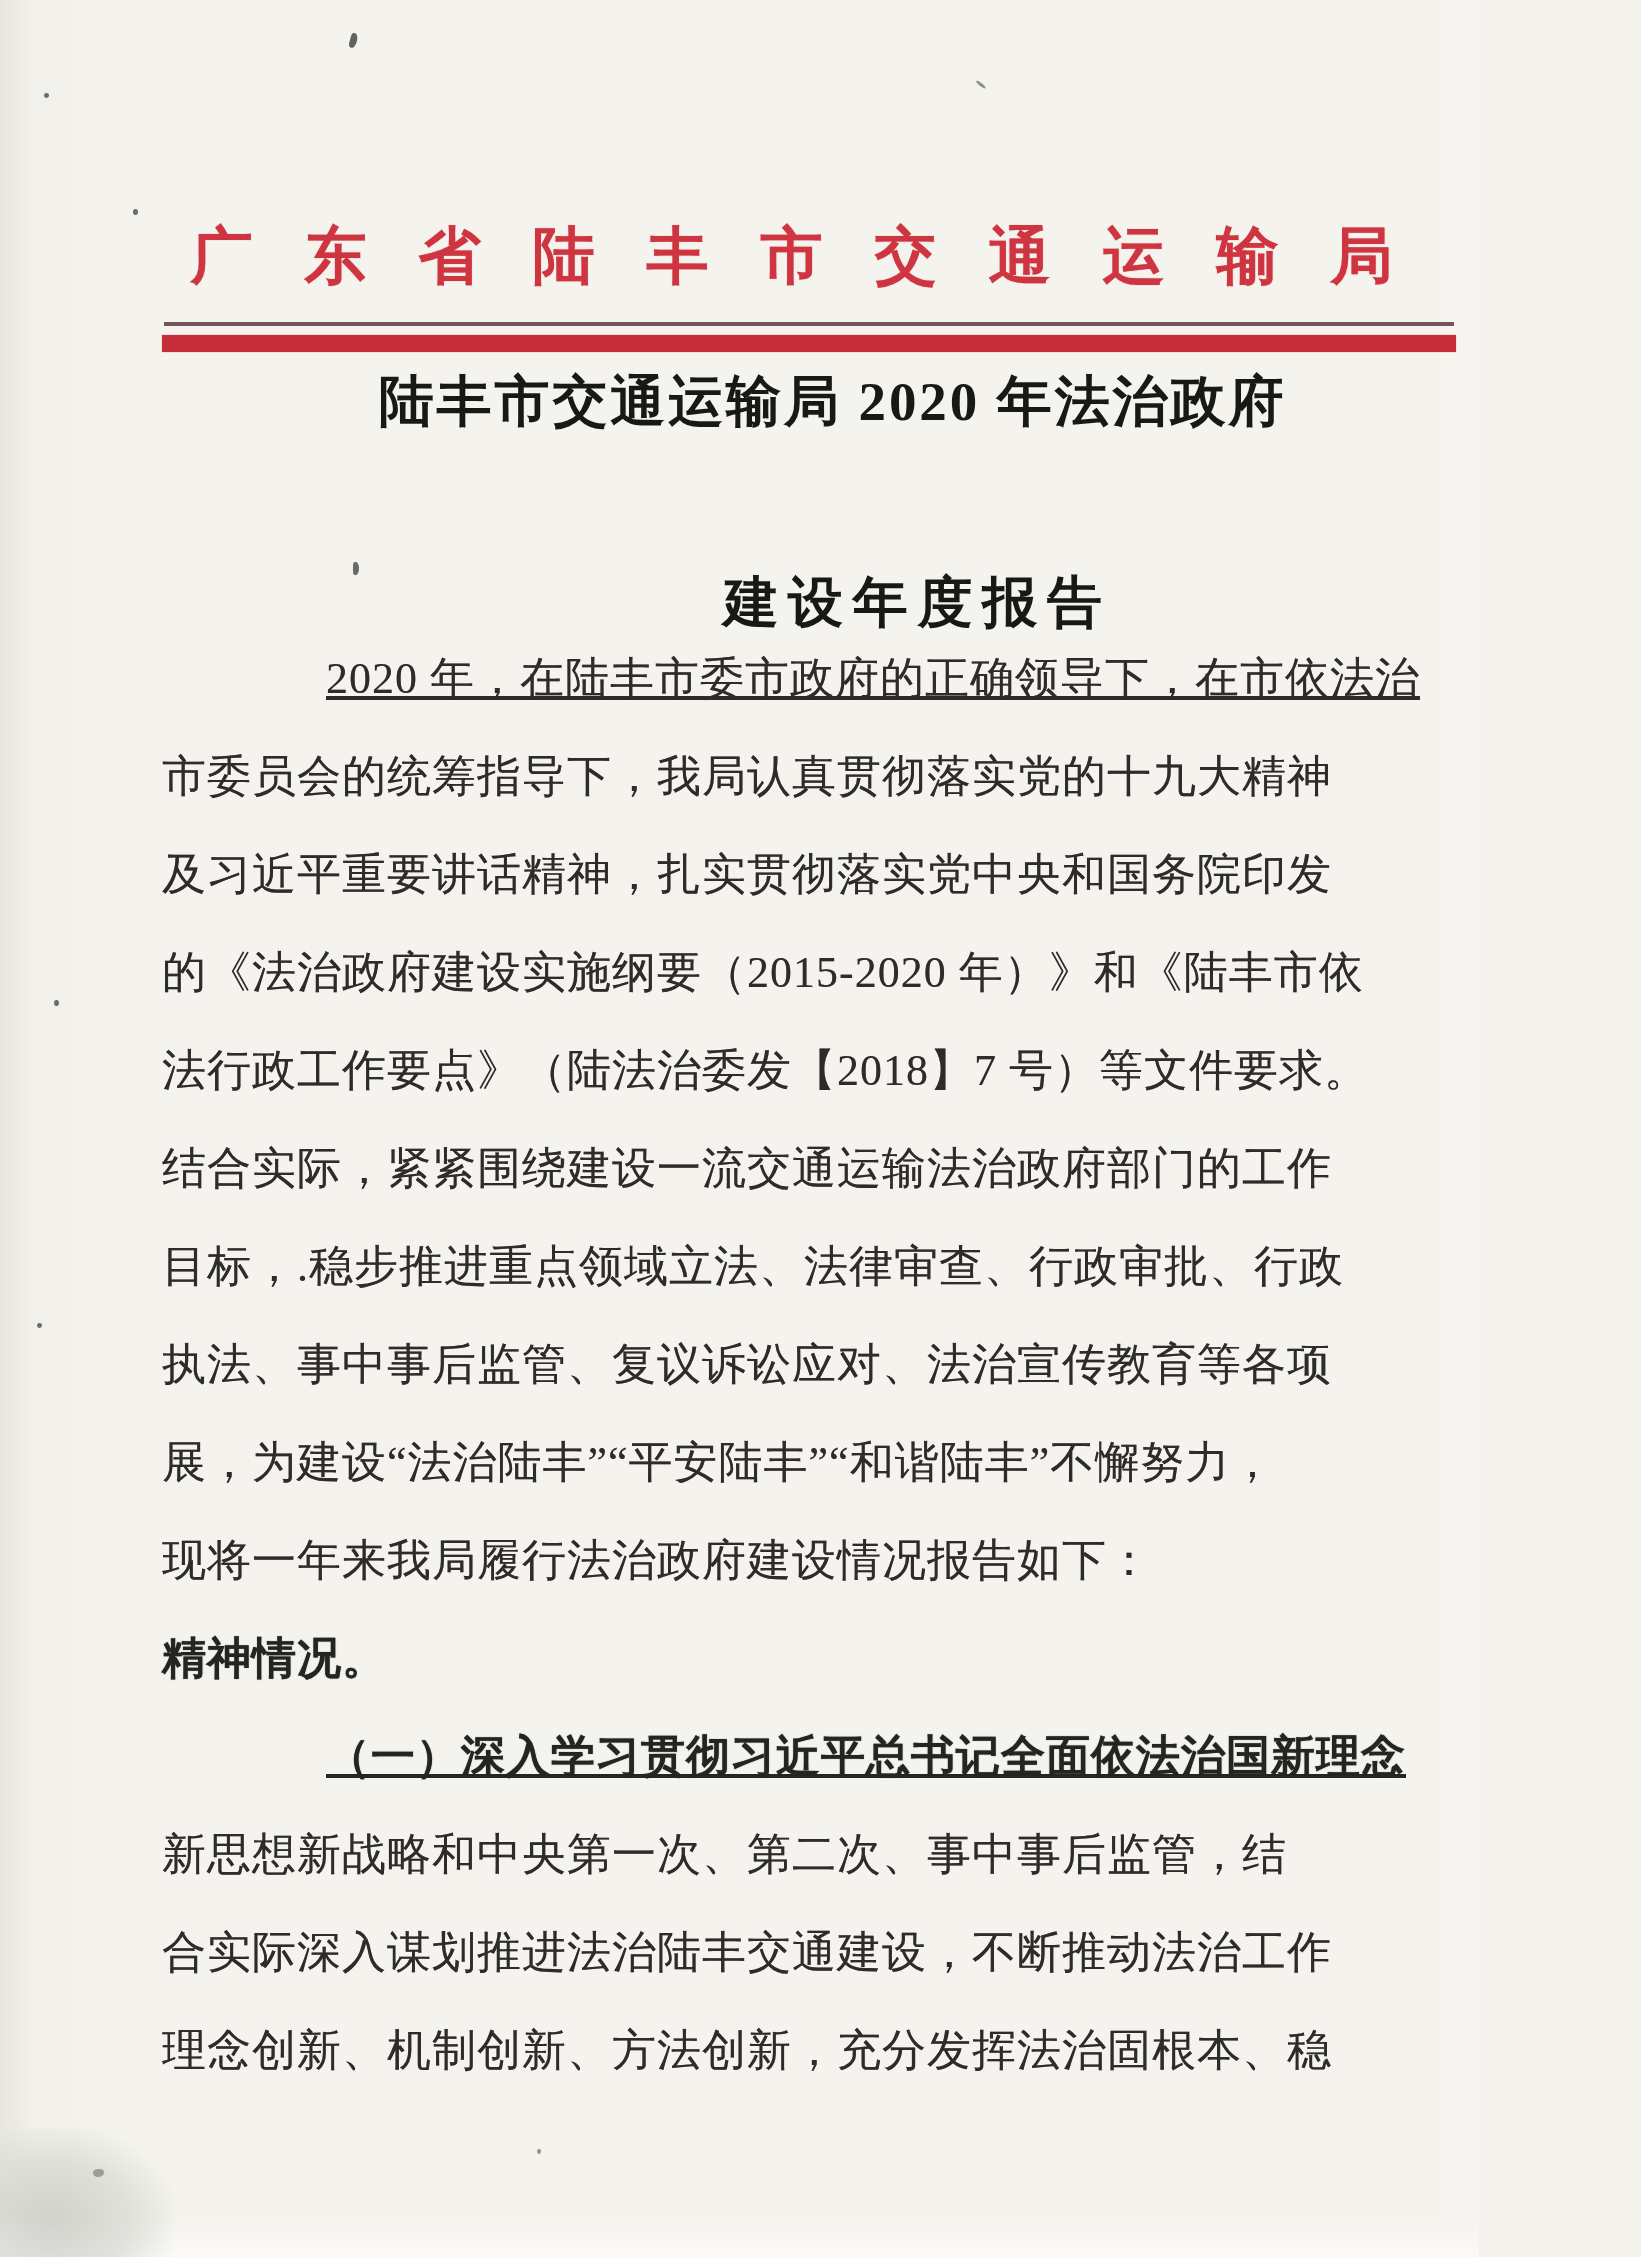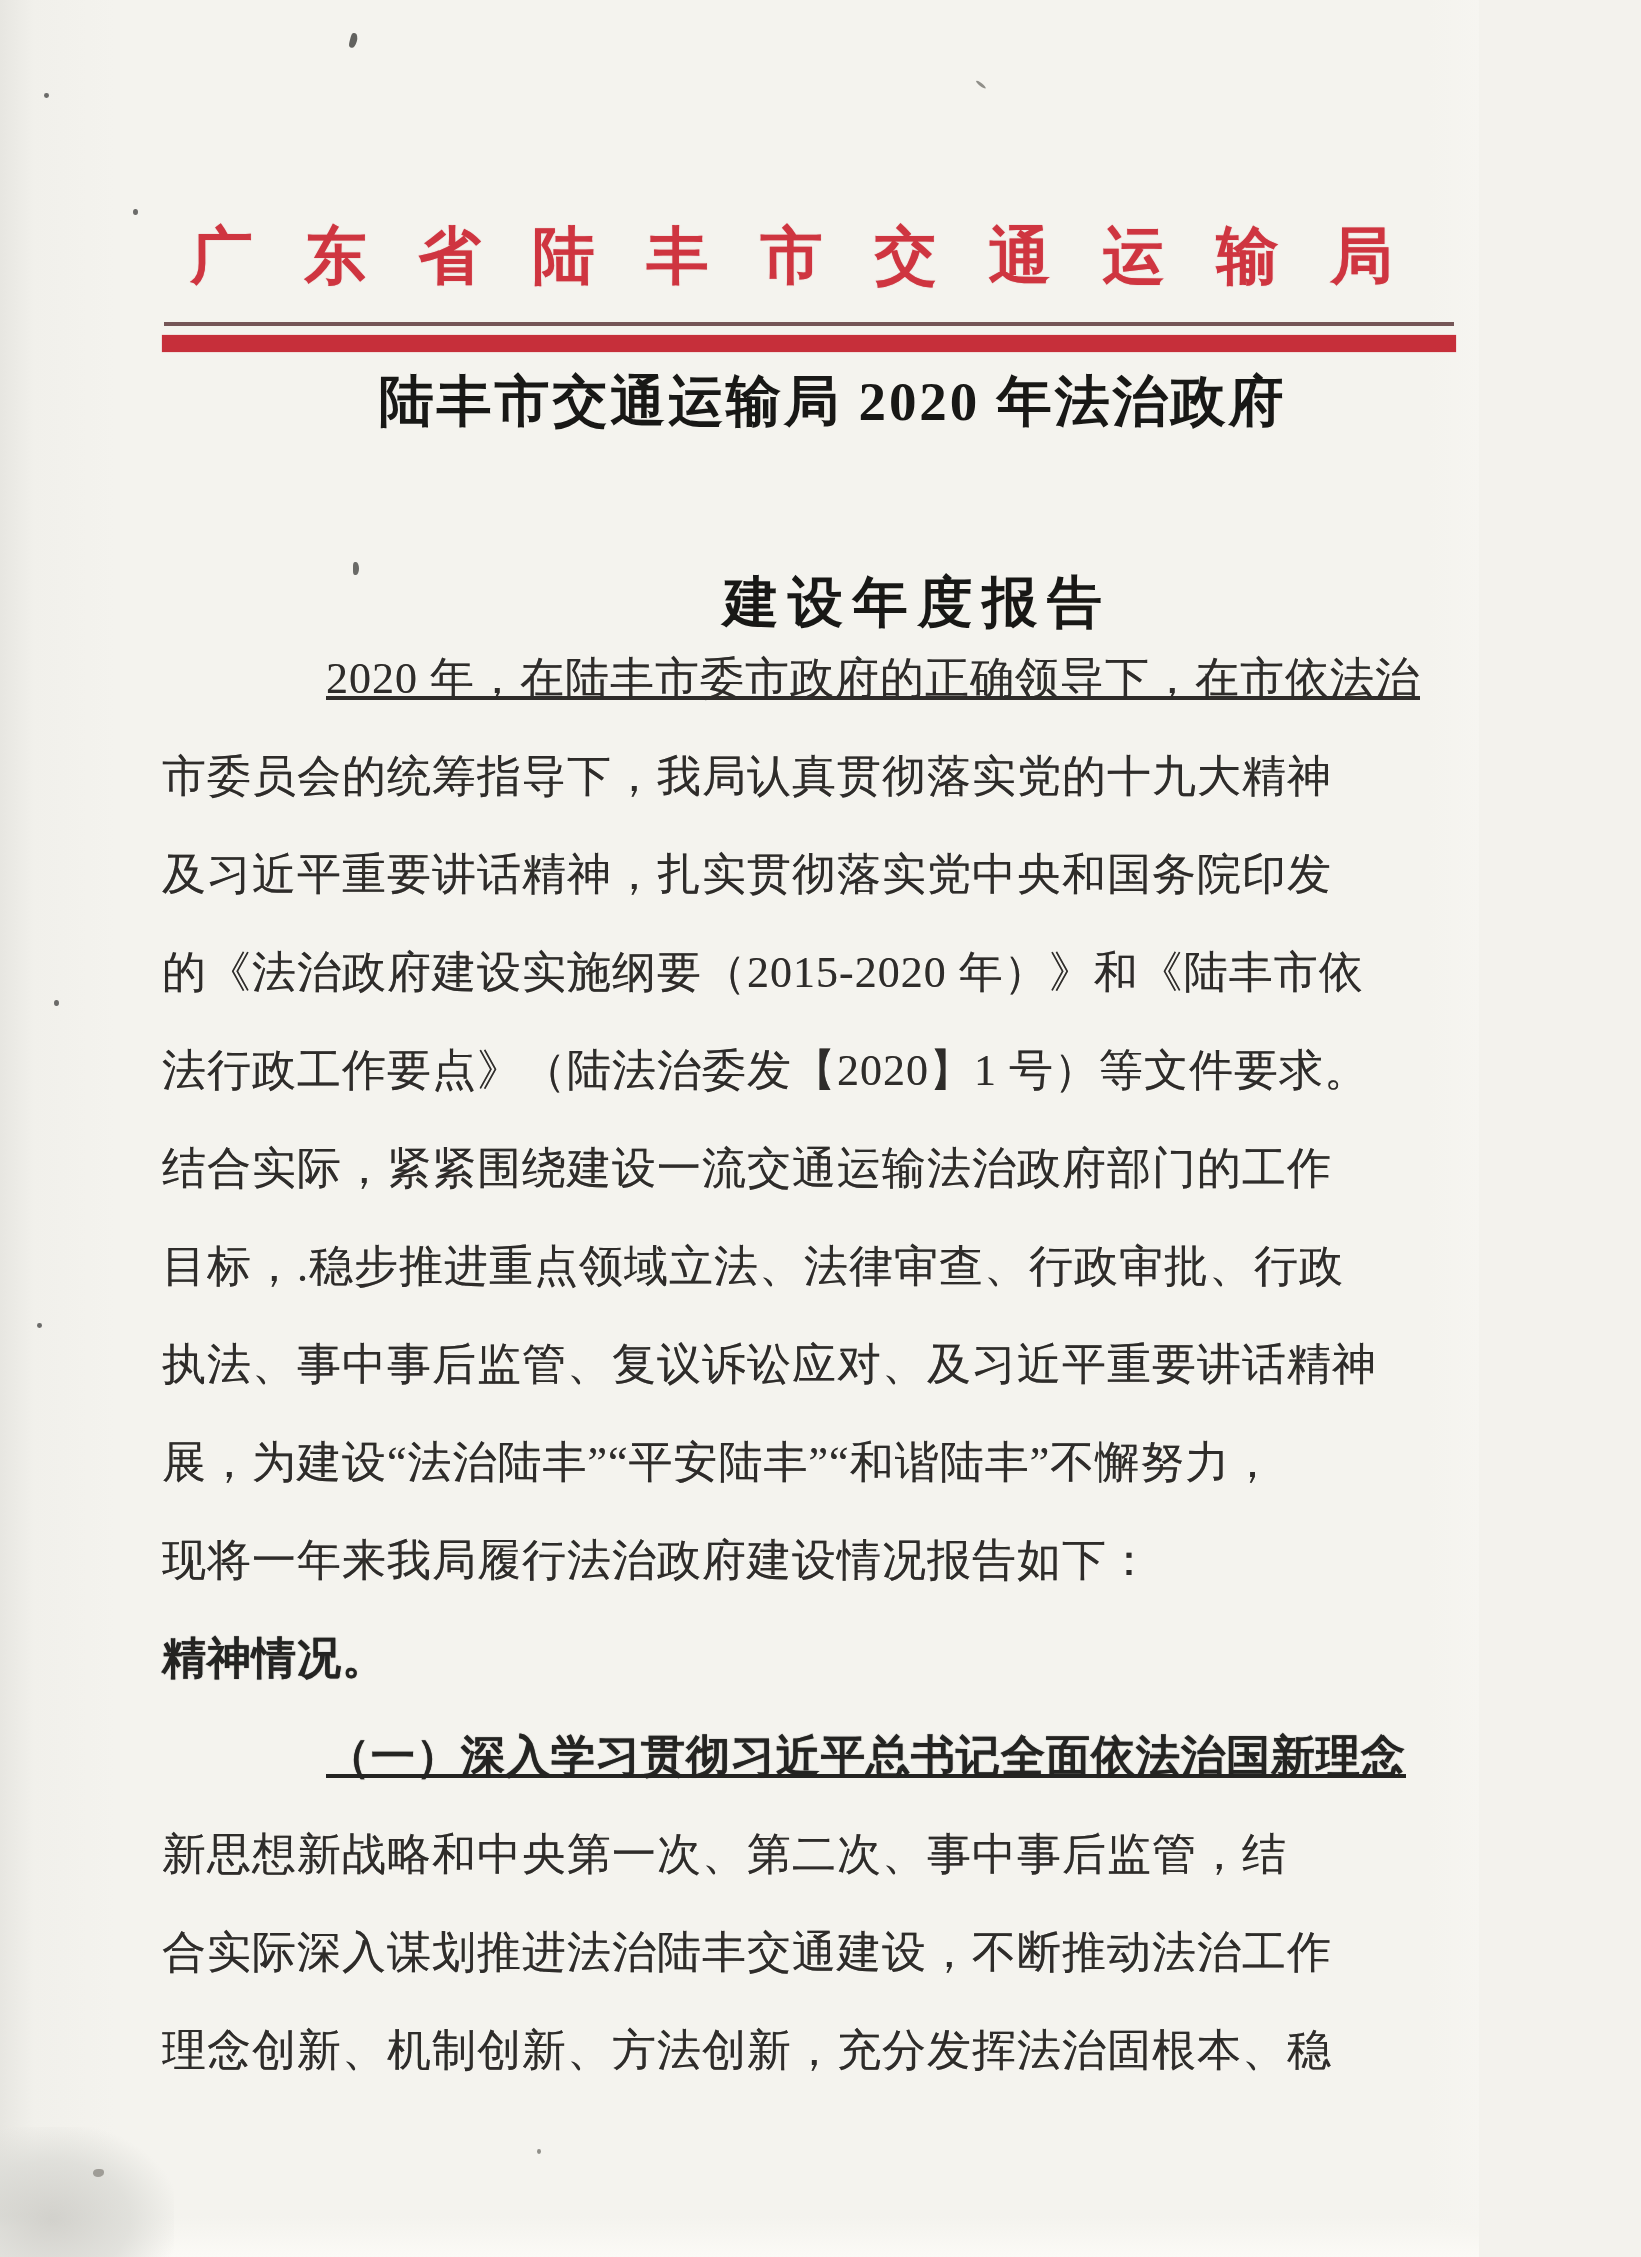--- a/index.html
+++ b/index.html
@@ -99,24 +99,24 @@
   <div class="rule-thick"></div>
 
   <h1 class="doc-title-1">陆丰市交通运输局 2020 年法治政府</h1>
   <h1 class="doc-title-2">建设年度报告</h1>
 
   <div class="body-text">
     <div class="line indent">2020 年，在陆丰市委市政府的正确领导下，在市依法治</div>
     <div class="line">市委员会的统筹指导下，我局认真贯彻落实党的十九大精神</div>
     <div class="line">及习近平重要讲话精神，扎实贯彻落实党中央和国务院印发</div>
     <div class="line">的《法治政府建设实施纲要（2015-2020 年）》和《陆丰市依</div>
-    <div class="line">法行政工作要点》（陆法治委发【2020】1 号）等文件要求。</div>
+    <div class="line">法行政工作要点》（陆法治委发【2018】7 号）等文件要求。</div>
     <div class="line">结合实际，紧紧围绕建设一流交通运输法治政府部门的工作</div>
     <div class="line">目标，.稳步推进重点领域立法、法律审查、行政审批、行政</div>
-    <div class="line">执法、事中事后监管、复议诉讼应对、及习近平重要讲话精神</div>
+    <div class="line">执法、事中事后监管、复议诉讼应对、法治宣传教育等各项</div>
     <div class="line">展，为建设“法治陆丰”“平安陆丰”“和谐陆丰”不懈努力，</div>
     <div class="line">现将一年来我局履行法治政府建设情况报告如下：</div>
 
     <div class="line bold">精神情况。</div>
 
     <div class="line bold indent">（一）深入学习贯彻习近平总书记全面依法治国新理念</div>
     <div class="line">新思想新战略和中央第一次、第二次、事中事后监管，结</div>
     <div class="line">合实际深入谋划推进法治陆丰交通建设，不断推动法治工作</div>
     <div class="line">理念创新、机制创新、方法创新，充分发挥法治固根本、稳</div>
   </div>

